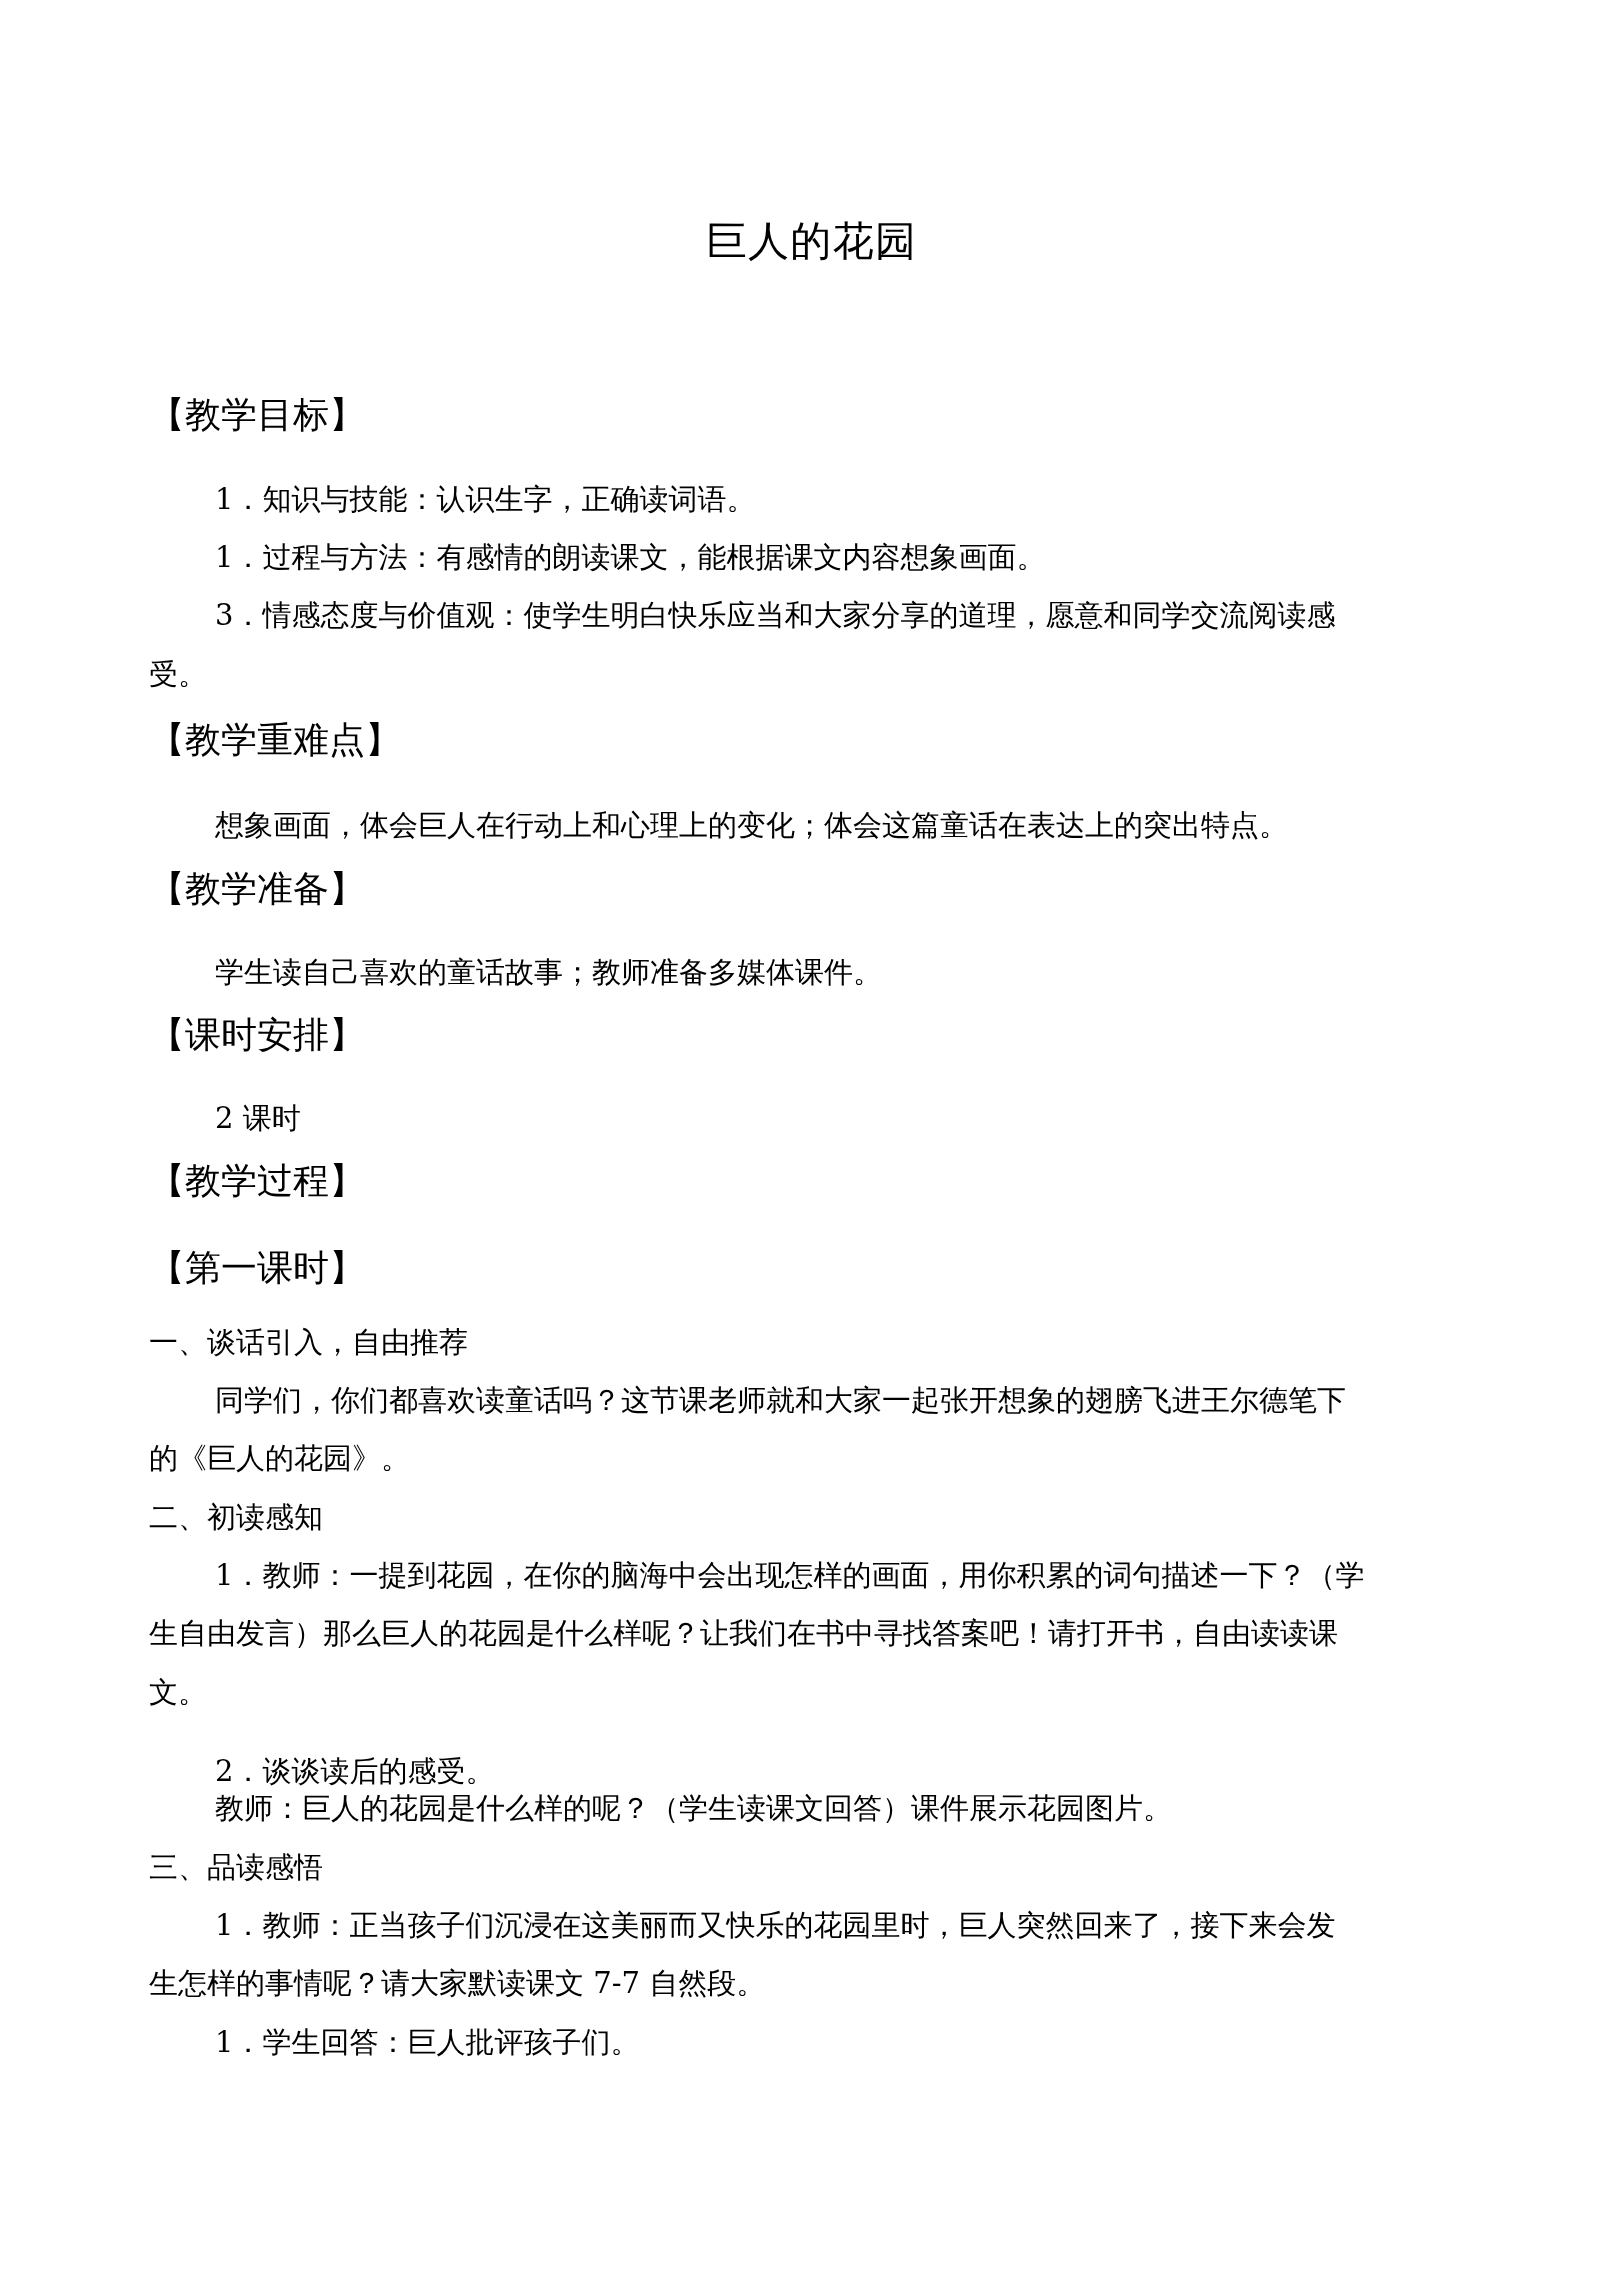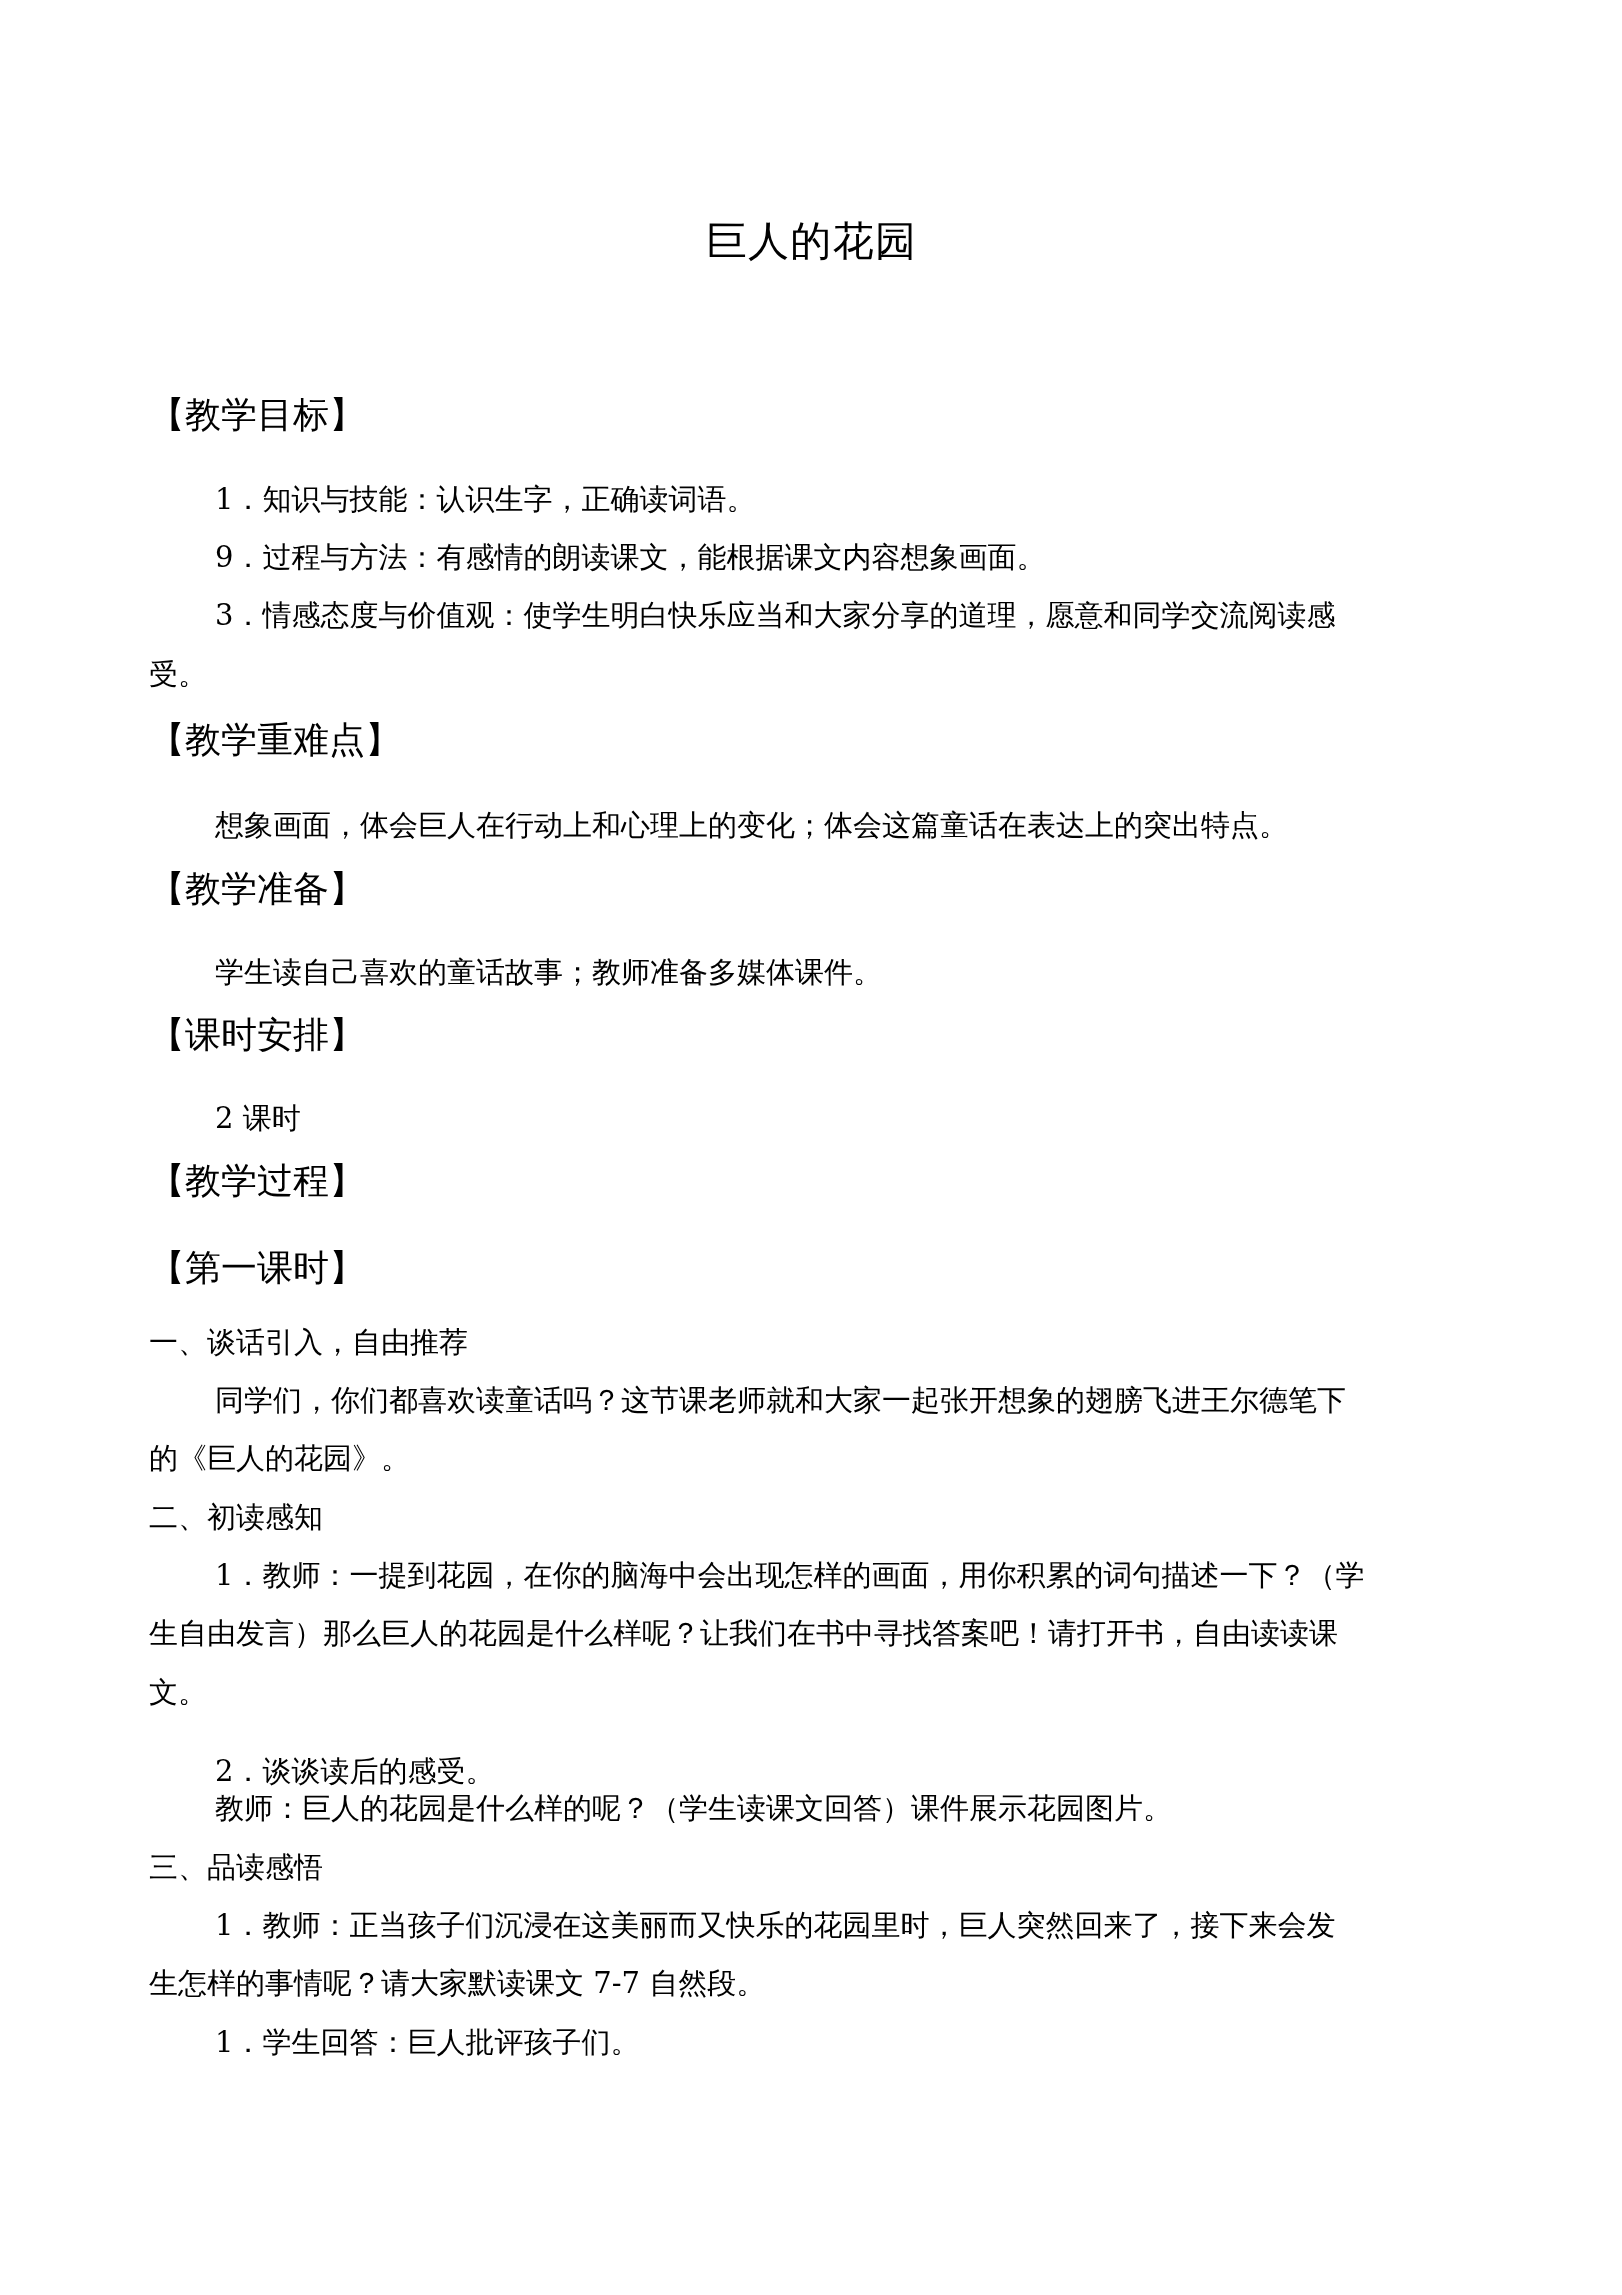--- a/index.html
+++ b/index.html
@@ -65,21 +65,21 @@
 <body>
 
 <div class="page">
 
   <div class="title">巨人的花园</div>
 
   <div class="content">
 
     <div class="line heading" style="top:391px;">【教学目标】</div>
     <div class="line indent" style="top:479px;">1．知识与技能：认识生字，正确读词语。</div>
-    <div class="line indent" style="top:537px;">9．过程与方法：有感情的朗读课文，能根据课文内容想象画面。</div>
+    <div class="line indent" style="top:537px;">1．过程与方法：有感情的朗读课文，能根据课文内容想象画面。</div>
     <div class="line indent" style="top:595px;">3．情感态度与价值观：使学生明白快乐应当和大家分享的道理，愿意和同学交流阅读感</div>
     <div class="line" style="top:654px;">受。</div>
 
     <div class="line heading" style="top:716px;">【教学重难点】</div>
     <div class="line indent" style="top:805px;">想象画面，体会巨人在行动上和心理上的变化；体会这篇童话在表达上的突出特点。</div>
 
     <div class="line heading" style="top:865px;">【教学准备】</div>
     <div class="line indent" style="top:952px;">学生读自己喜欢的童话故事；教师准备多媒体课件。</div>
 
     <div class="line heading" style="top:1011px;">【课时安排】</div>

